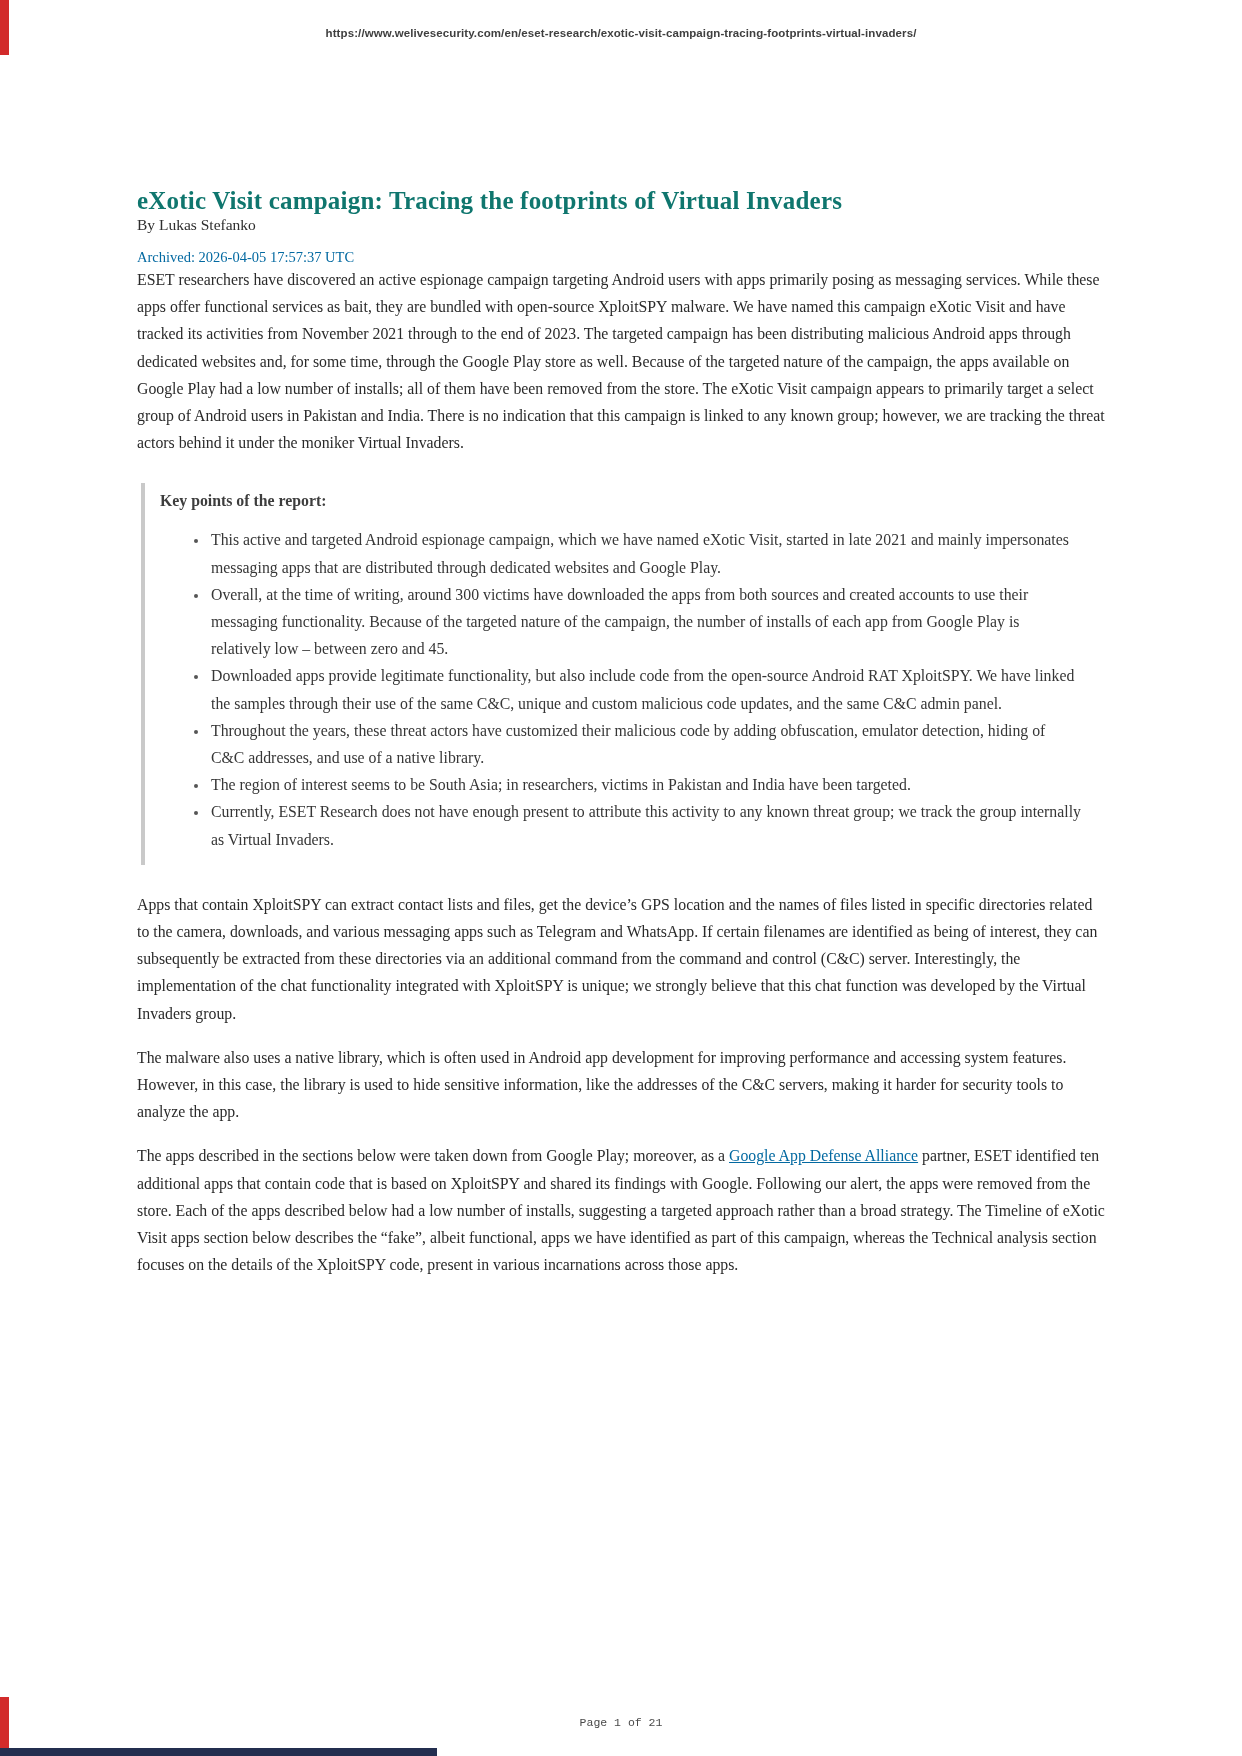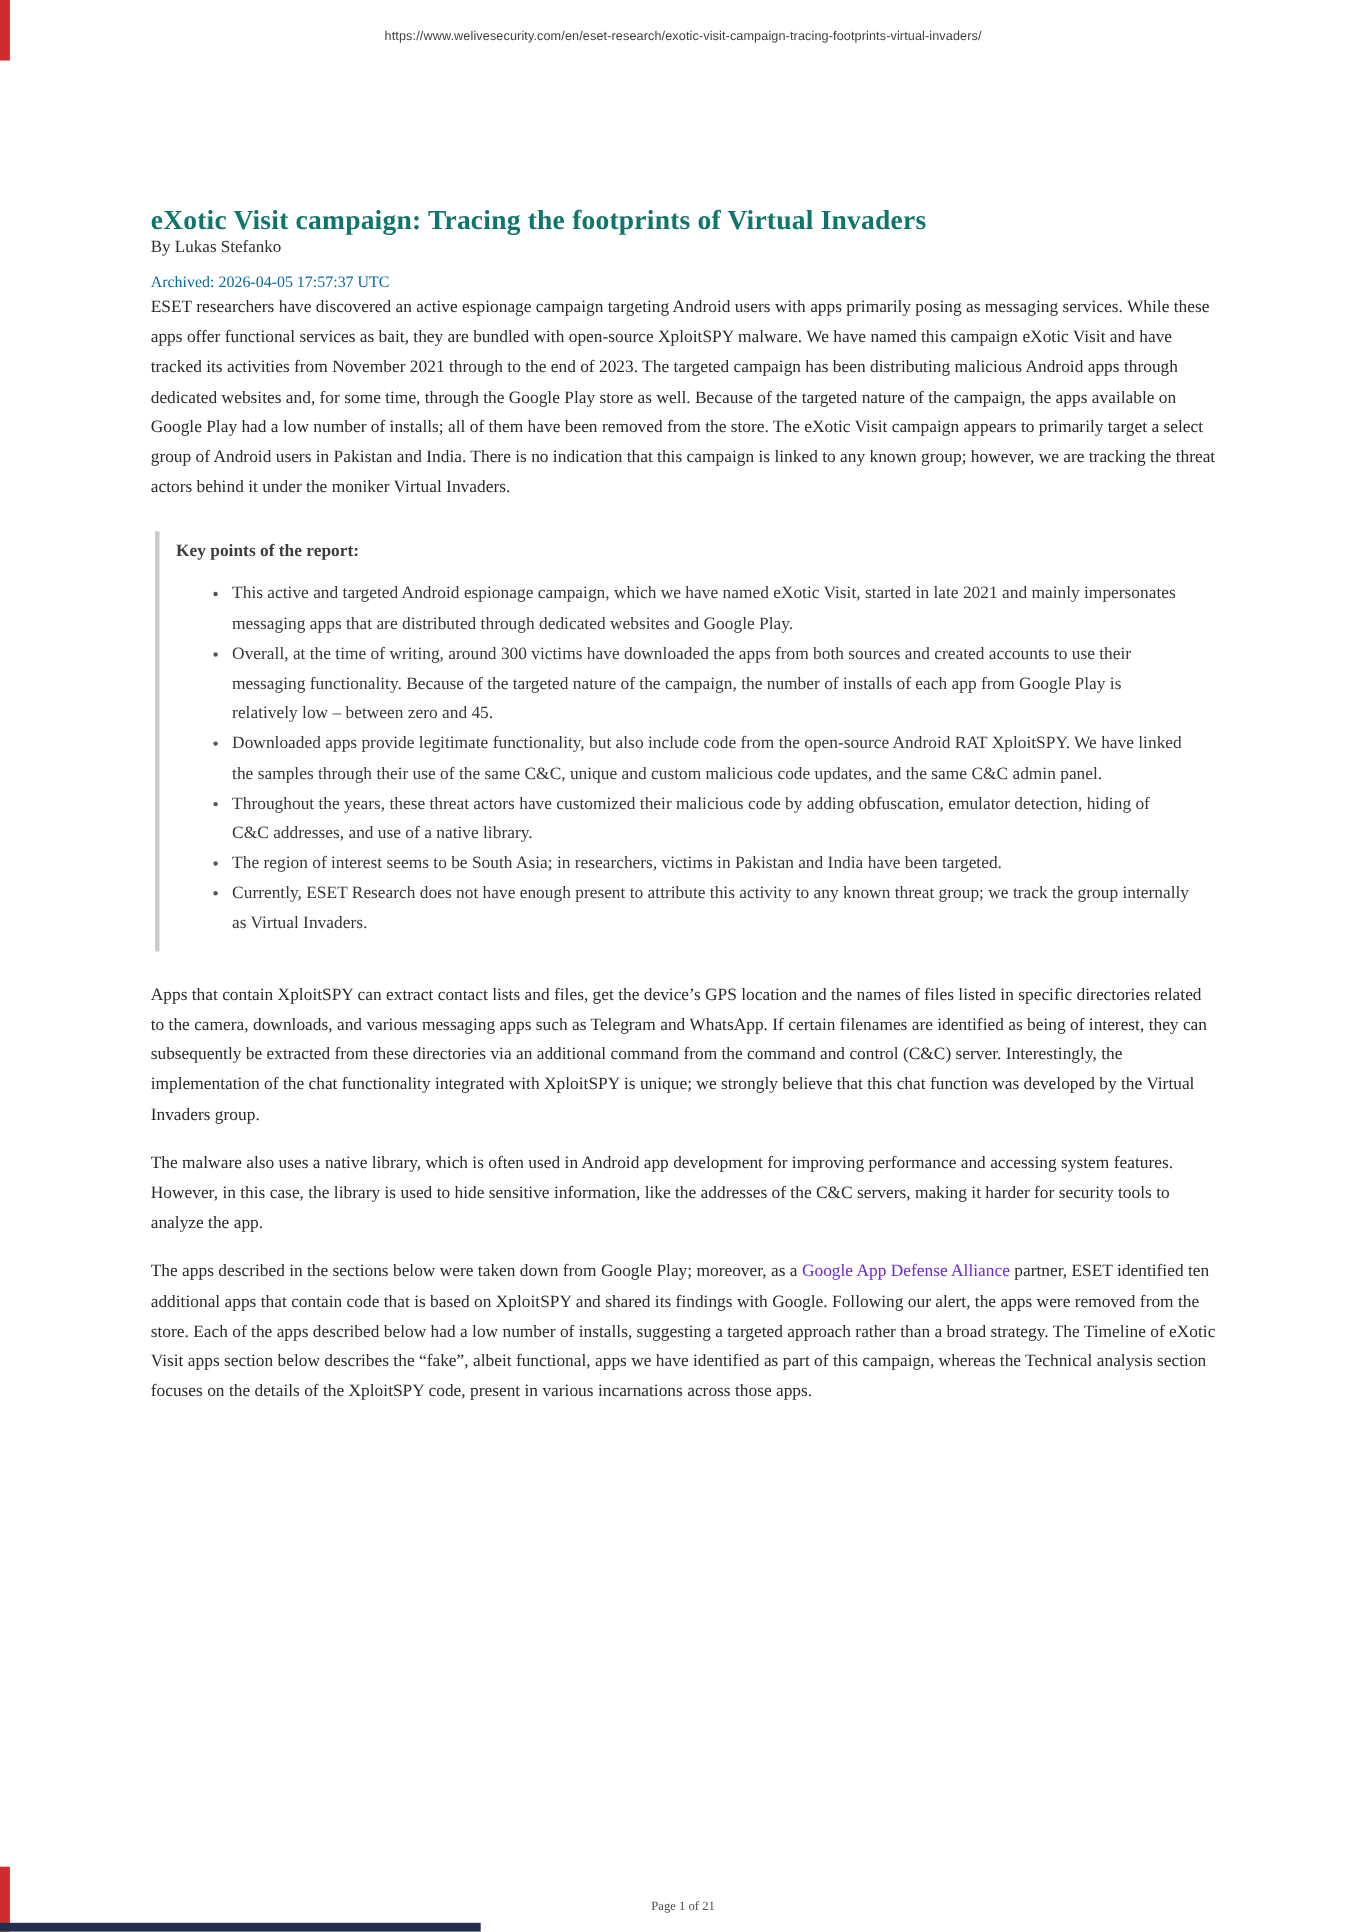--- a/index.html
+++ b/index.html
@@ -4,20 +4,21 @@
 <style>
   html,body{margin:0;padding:0;}
   body{
     width:1242px;height:1756px;position:relative;background:#ffffff;
     font-family:"Liberation Serif", serif;color:#2a2a2a;overflow:hidden;
   }
   .url-header{
     position:absolute;top:27px;left:0;width:100%;text-align:center;
     font-family:"Liberation Sans", sans-serif;font-size:11.5px;color:#3f3f3f;
     letter-spacing:0.1px;
+    font-weight:bold;
   }
   .content{position:absolute;left:137px;top:0;width:975px;}
   .page-title{
     margin:186px 0 0 0;font-size:25px;line-height:30px;font-weight:bold;
     color:#0f766e;letter-spacing:0.2px;
   }
   .byline{font-size:15.5px;color:#2e2e2e;}
   .archived{margin-top:15px;font-size:14.5px;color:#0369a1;}
   p.body-para{
     font-size:15.8px;line-height:27.2px;margin:0 4px 17px 0;color:#2a2a2a;
@@ -28,24 +29,24 @@
     padding:9px 30px 12px 13px;
   }
   .kp-heading{
     font-weight:bold;font-size:15.8px;color:#3d3d3d;margin:0 0 16px 2px;
   }
   ul.kp-list{margin:0;padding-left:51px;}
   ul.kp-list li{
     font-size:15.8px;line-height:27.2px;color:#363636;margin:0;padding-left:2px;
   }
   ul.kp-list li::marker{color:#555;font-size:13px;}
-  a.inline-link{color:#6d28d9;cursor:pointer;}
+  a.inline-link{color:#0369a1;text-decoration:underline;cursor:pointer;}
   .footer{
-    position:absolute;bottom:17px;left:0;width:100%;text-align:center;
-    font-family:Liberation Serif, serif;font-size:11.5px;color:#4a4a4a;margin-top:36px;
+    position:absolute;bottom:27px;left:0;width:100%;text-align:center;
+    font-family:Liberation Mono, monospace;font-size:11.5px;color:#4a4a4a;margin-top:36px;
   }
   .strip-tl{position:absolute;left:0;top:0;width:9px;height:55px;background:#d22b2b;}
   .strip-bl{position:absolute;left:0;bottom:0;width:9px;height:59px;background:#d22b2b;}
   .strip-bottom{position:absolute;left:0;bottom:0;width:437px;height:8px;background:#232e4f;}
 </style>
 </head>
 <body>
 
 <div class="url-header">https://www.welivesecurity.com/en/eset-research/exotic-visit-campaign-tracing-footprints-virtual-invaders/</div>
 

